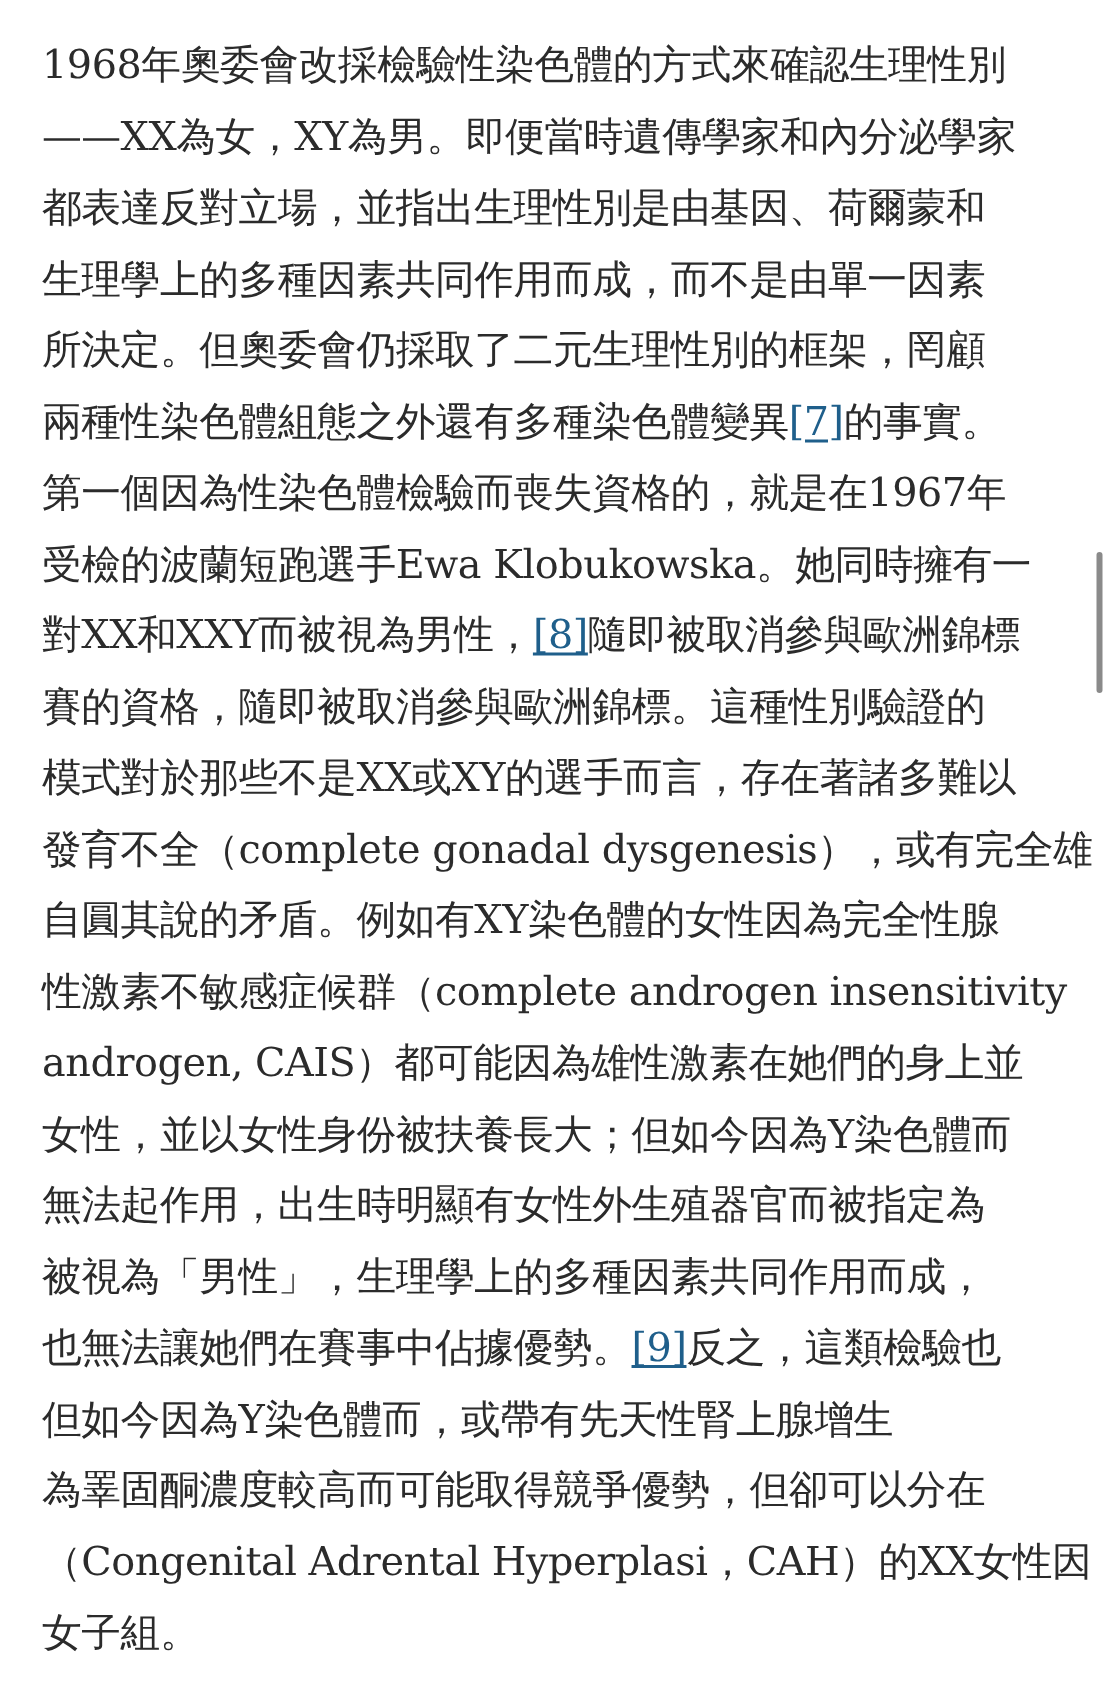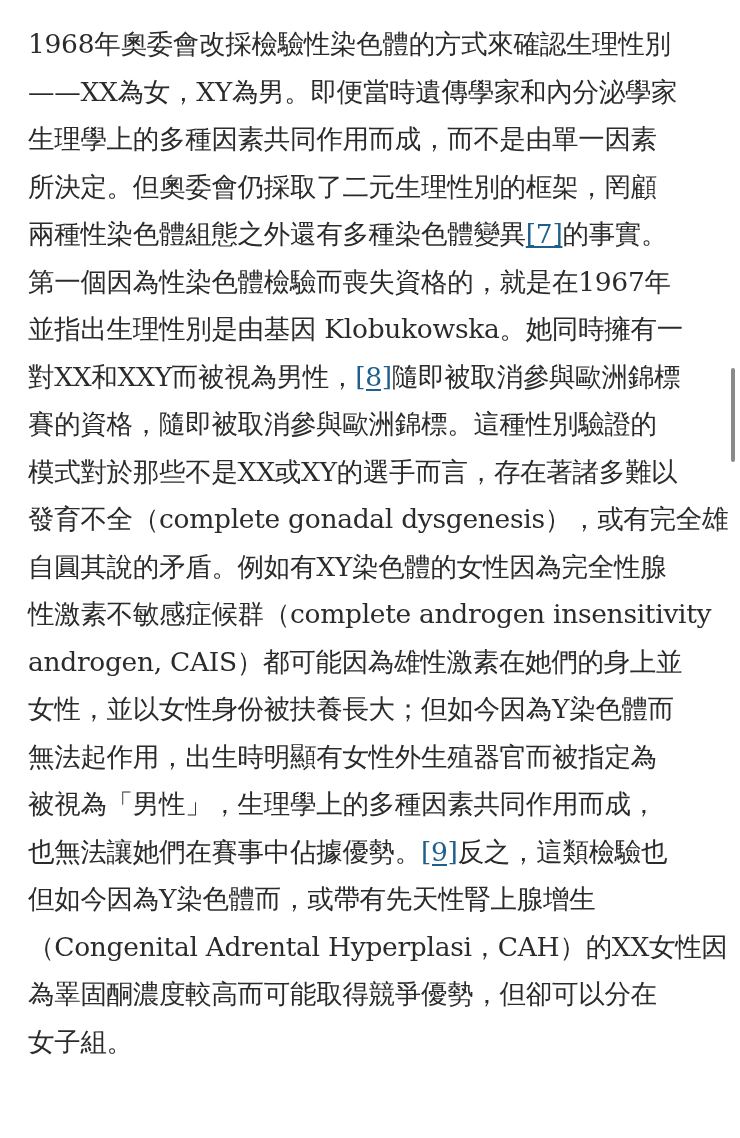--- a/index.html
+++ b/index.html
@@ -31,34 +31,35 @@
       border-radius: 2px;
       background: #8a8a8a;
     }
   </style>
 </head>
 <body>
 
 <div class="article" id="article">
     <span class="line"><span>1968年奧委會改採檢驗性染色體的方式來確認生理性別</span></span>
     <span class="line"><span>——XX為女，XY為男。即便當時遺傳學家和內分泌學家</span></span>
+    <span class="line"><span>都表達反對立場，並指出生理性別是由基因、荷爾蒙和</span></span>
     <span class="line"><span>生理學上的多種因素共同作用而成，而不是由單一因素</span></span>
     <span class="line"><span>所決定。但奧委會仍採取了二元生理性別的框架，罔顧</span></span>
     <span class="line"><span>兩種性染色體組態之外還有多種染色體變異</span><a class="ref">[7]</a><span>的事實。</span></span>
     <span class="line"><span>第一個因為性染色體檢驗而喪失資格的，就是在1967年</span></span>
-    <span class="line"><span>並指出生理性別是由基因 Klobukowska。她同時擁有一</span></span>
+    <span class="line"><span>受檢的波蘭短跑選手Ewa Klobukowska。她同時擁有一</span></span>
     <span class="line"><span>對XX和XXY而被視為男性，</span><a class="ref">[8]</a><span>隨即被取消參與歐洲錦標</span></span>
     <span class="line"><span>賽的資格，隨即被取消參與歐洲錦標。這種性別驗證的</span></span>
     <span class="line"><span>模式對於那些不是XX或XY的選手而言，存在著諸多難以</span></span>
     <span class="line"><span>發育不全（complete gonadal dysgenesis），或有完全雄</span></span>
     <span class="line"><span>自圓其說的矛盾。例如有XY染色體的女性因為完全性腺</span></span>
     <span class="line"><span>性激素不敏感症候群（complete androgen insensitivity</span></span>
     <span class="line"><span>androgen, CAIS）都可能因為雄性激素在她們的身上並</span></span>
     <span class="line"><span>女性，並以女性身份被扶養長大；但如今因為Y染色體而</span></span>
     <span class="line"><span>無法起作用，出生時明顯有女性外生殖器官而被指定為</span></span>
     <span class="line"><span>被視為「男性」，生理學上的多種因素共同作用而成，</span></span>
     <span class="line"><span>也無法讓她們在賽事中佔據優勢。</span><a class="ref">[9]</a><span>反之，這類檢驗也</span></span>
     <span class="line"><span>但如今因為Y染色體而，或帶有先天性腎上腺增生</span></span>
+    <span class="line"><span>為睪固酮濃度較高而可能取得競爭優勢，但卻可以分在</span></span>
     <span class="line"><span>（Congenital Adrental Hyperplasi，CAH）的XX女性因</span></span>
-    <span class="line"><span>為睪固酮濃度較高而可能取得競爭優勢，但卻可以分在</span></span>
     <span class="line"><span>女子組。</span></span>
   </div>
 <div class="scrollbar"></div>
 
 </body></html>

